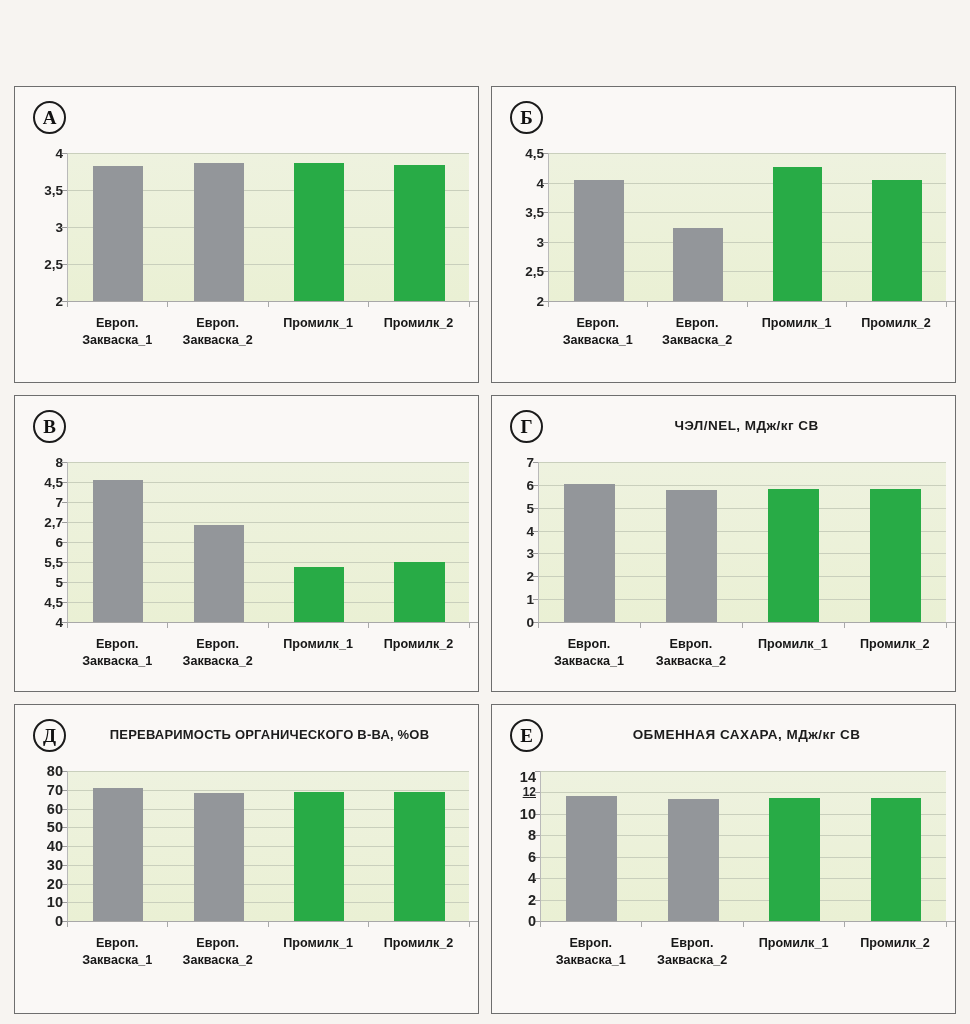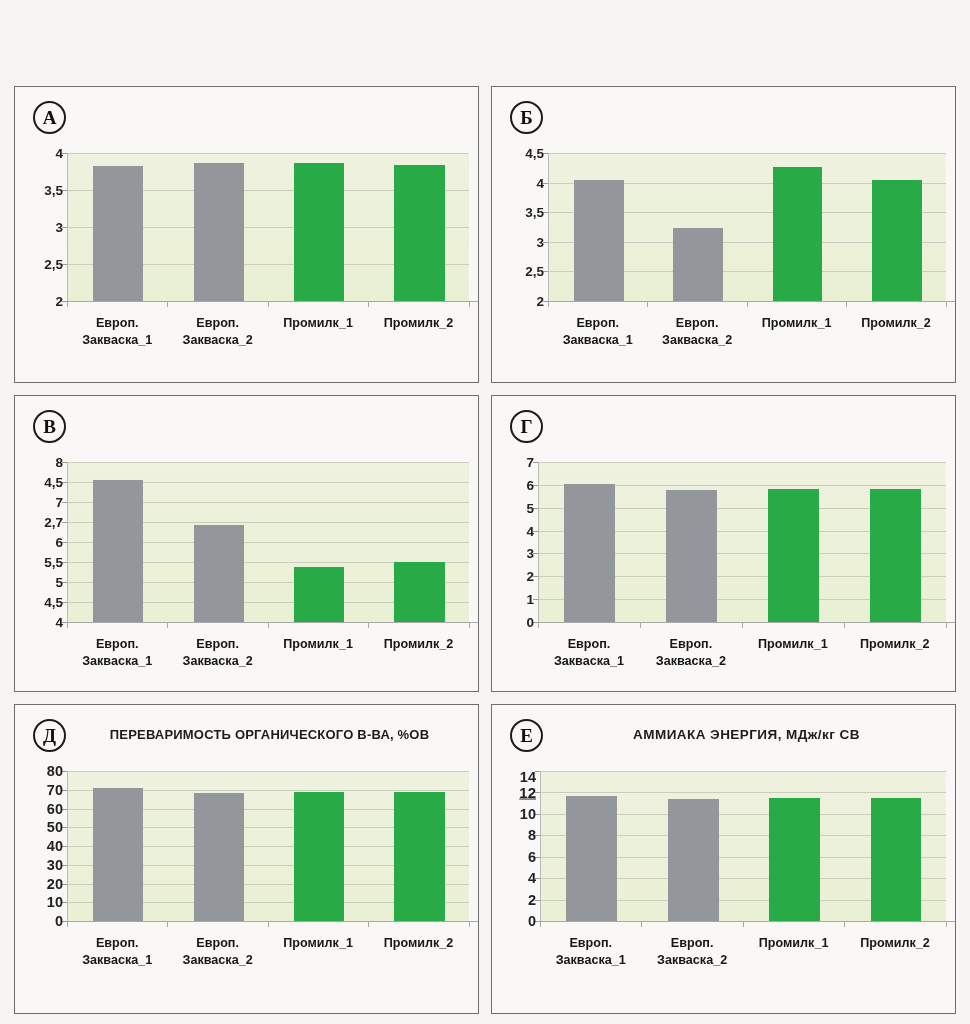--- a/index.html
+++ b/index.html
@@ -307,20 +307,21 @@
               <span>Промилк_1</span>
             </div>
             <div class="xlabel" style="left: 353.35px; width: 100.45px;">
               <span>Промилк_2</span>
             </div>
           </div>
         </div>
       </div>
       <div class="panel">
         <div class="badge">Г</div>
+        <div class="ctitle" style="font-size: 13.5px;">ЧЭЛ/NEL, МДж/кг СВ</div>
         <div class="chart">
           <div class="plot" style="left: 46px; width: 407.8px; top: 16px; height: 160px;">
             <div class="gridline" style="top: 137.143px;"></div>
             <div class="gridline" style="top: 114.286px;"></div>
             <div class="gridline" style="top: 91.4286px;"></div>
             <div class="gridline" style="top: 68.5714px;"></div>
             <div class="gridline" style="top: 45.7143px;"></div>
             <div class="gridline" style="top: 22.8571px;"></div>
             <div class="gridline" style="top: 0px;"></div>
             <div class="bar gray" style="left: 25.4875px; width: 50.975px; height: 138.286px;"></div>
@@ -427,21 +428,21 @@
               <span>Промилк_1</span>
             </div>
             <div class="xlabel" style="left: 353.35px; width: 100.45px;">
               <span>Промилк_2</span>
             </div>
           </div>
         </div>
       </div>
       <div class="panel">
         <div class="badge">Е</div>
-        <div class="ctitle" style="font-size: 13.5px;">АММИАКА ЭНЕРГИЯ, МДж/кг СВ</div>
+        <div class="ctitle" style="font-size: 13.5px;">ОБМЕННАЯ САХАРА, МДж/кг СВ</div>
         <div class="chart">
           <div class="plot" style="left: 48px; width: 405.8px; top: 16px; height: 150px;">
             <div class="gridline" style="top: 128.571px;"></div>
             <div class="gridline" style="top: 107.143px;"></div>
             <div class="gridline" style="top: 85.7143px;"></div>
             <div class="gridline" style="top: 64.2857px;"></div>
             <div class="gridline" style="top: 42.8571px;"></div>
             <div class="gridline" style="top: 21.4286px;"></div>
             <div class="gridline" style="top: 0px;"></div>
             <div class="bar gray" style="left: 25.3625px; width: 50.725px; height: 125.357px;"></div>
@@ -458,21 +459,21 @@
           <div class="ticklet" style="left: 43px; top: 58.8571px;"></div>
           <div class="ticklet" style="left: 43px; top: 37.4286px;"></div>
           <div class="ticklet" style="left: 43px; top: 16px;"></div>
           <div class="yaxis" style="width: 36px;">
             <div class="ytick" style="font-size: 14.5px; top: 166px;">0</div>
             <div class="ytick" style="font-size: 14.5px; top: 144.571px;">2</div>
             <div class="ytick" style="font-size: 14.5px; top: 123.143px;">4</div>
             <div class="ytick" style="font-size: 14.5px; top: 101.714px;">6</div>
             <div class="ytick" style="font-size: 14.5px; top: 80.2857px;">8</div>
             <div class="ytick" style="font-size: 14.5px; top: 58.8571px;">10</div>
-            <div class="ytick" style="font-size: 15px; top: 37.4286px; text-decoration: underline;">12</div>
+            <div class="ytick" style="font-size: 12px; top: 37.4286px; text-decoration: underline;">12</div>
             <div class="ytick" style="font-size: 14.5px; top: 22px;">14</div>
           </div>
           <div class="xtickmark" style="left: 48px; top: 166px;"></div>
           <div class="xtickmark" style="left: 149.45px; top: 166px;"></div>
           <div class="xtickmark" style="left: 250.9px; top: 166px;"></div>
           <div class="xtickmark" style="left: 352.35px; top: 166px;"></div>
           <div class="xtickmark" style="left: 453.8px; top: 166px;"></div>
           <div class="xlabels" style="top: 180px;">
             <div class="xlabel" style="left: 48px; width: 101.45px;">
               <span>Европ.</span>

